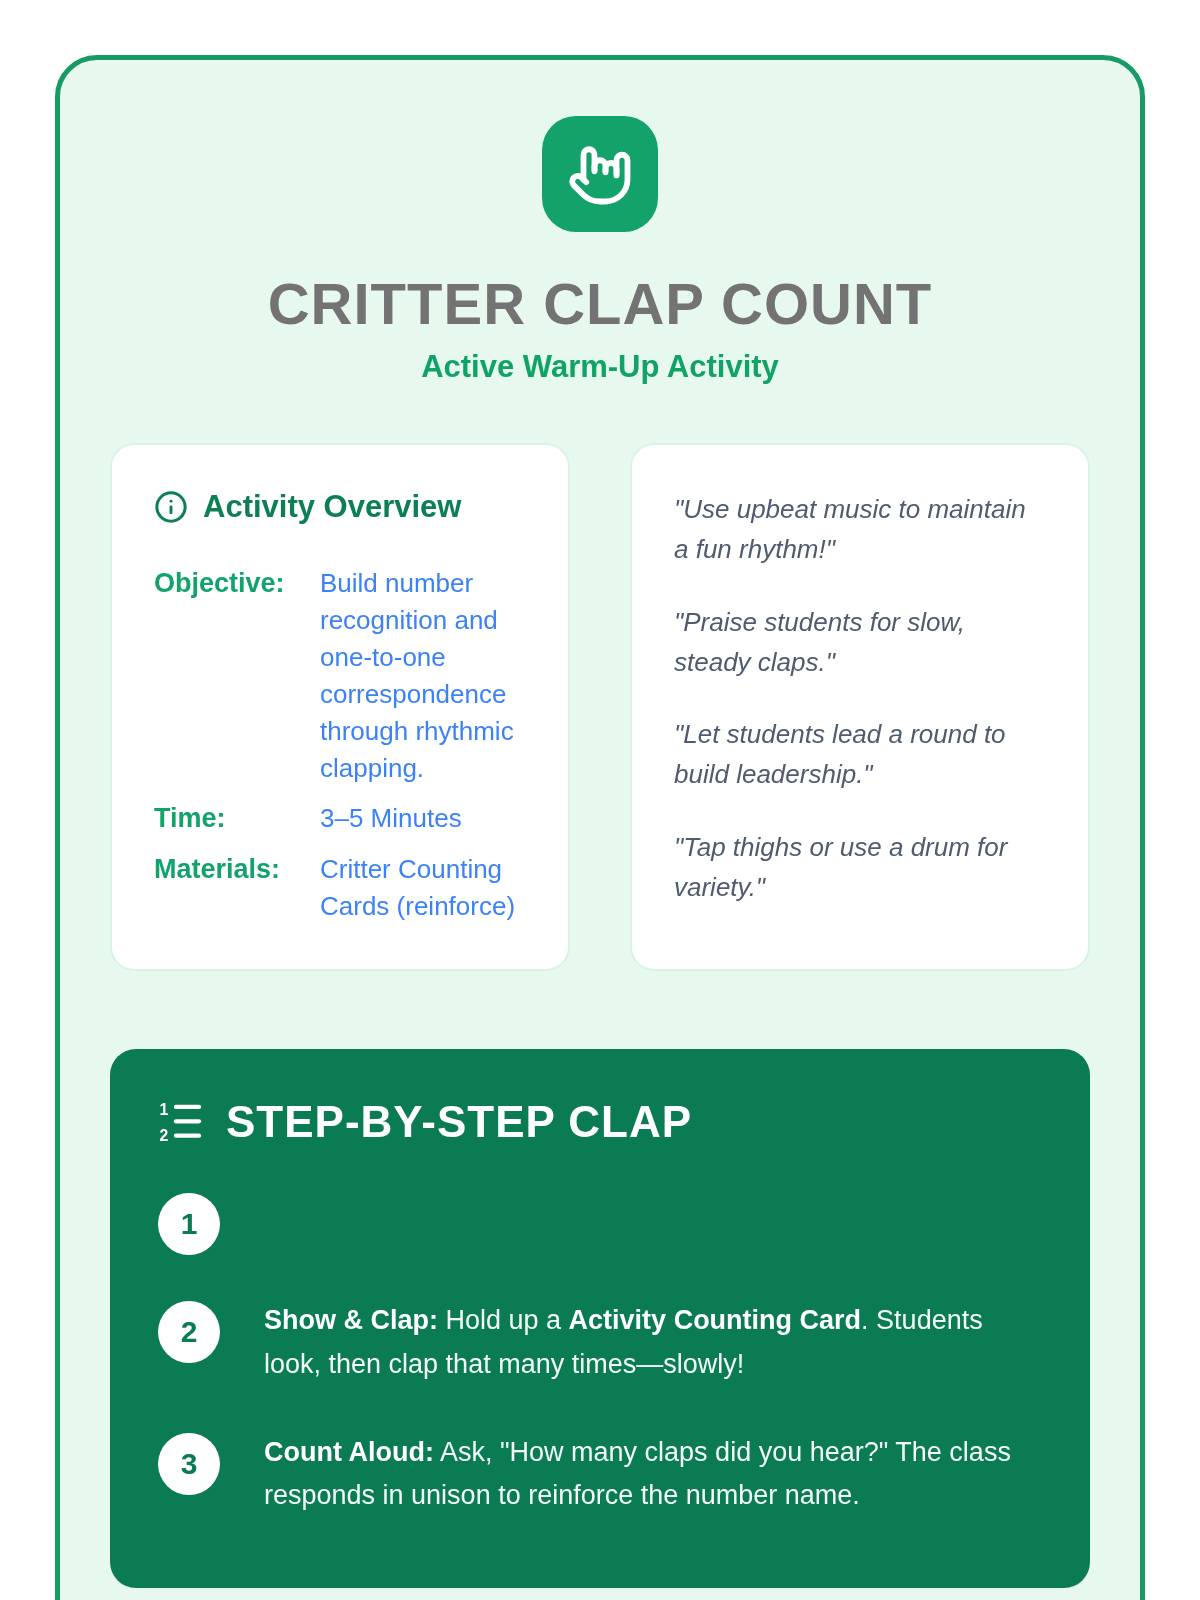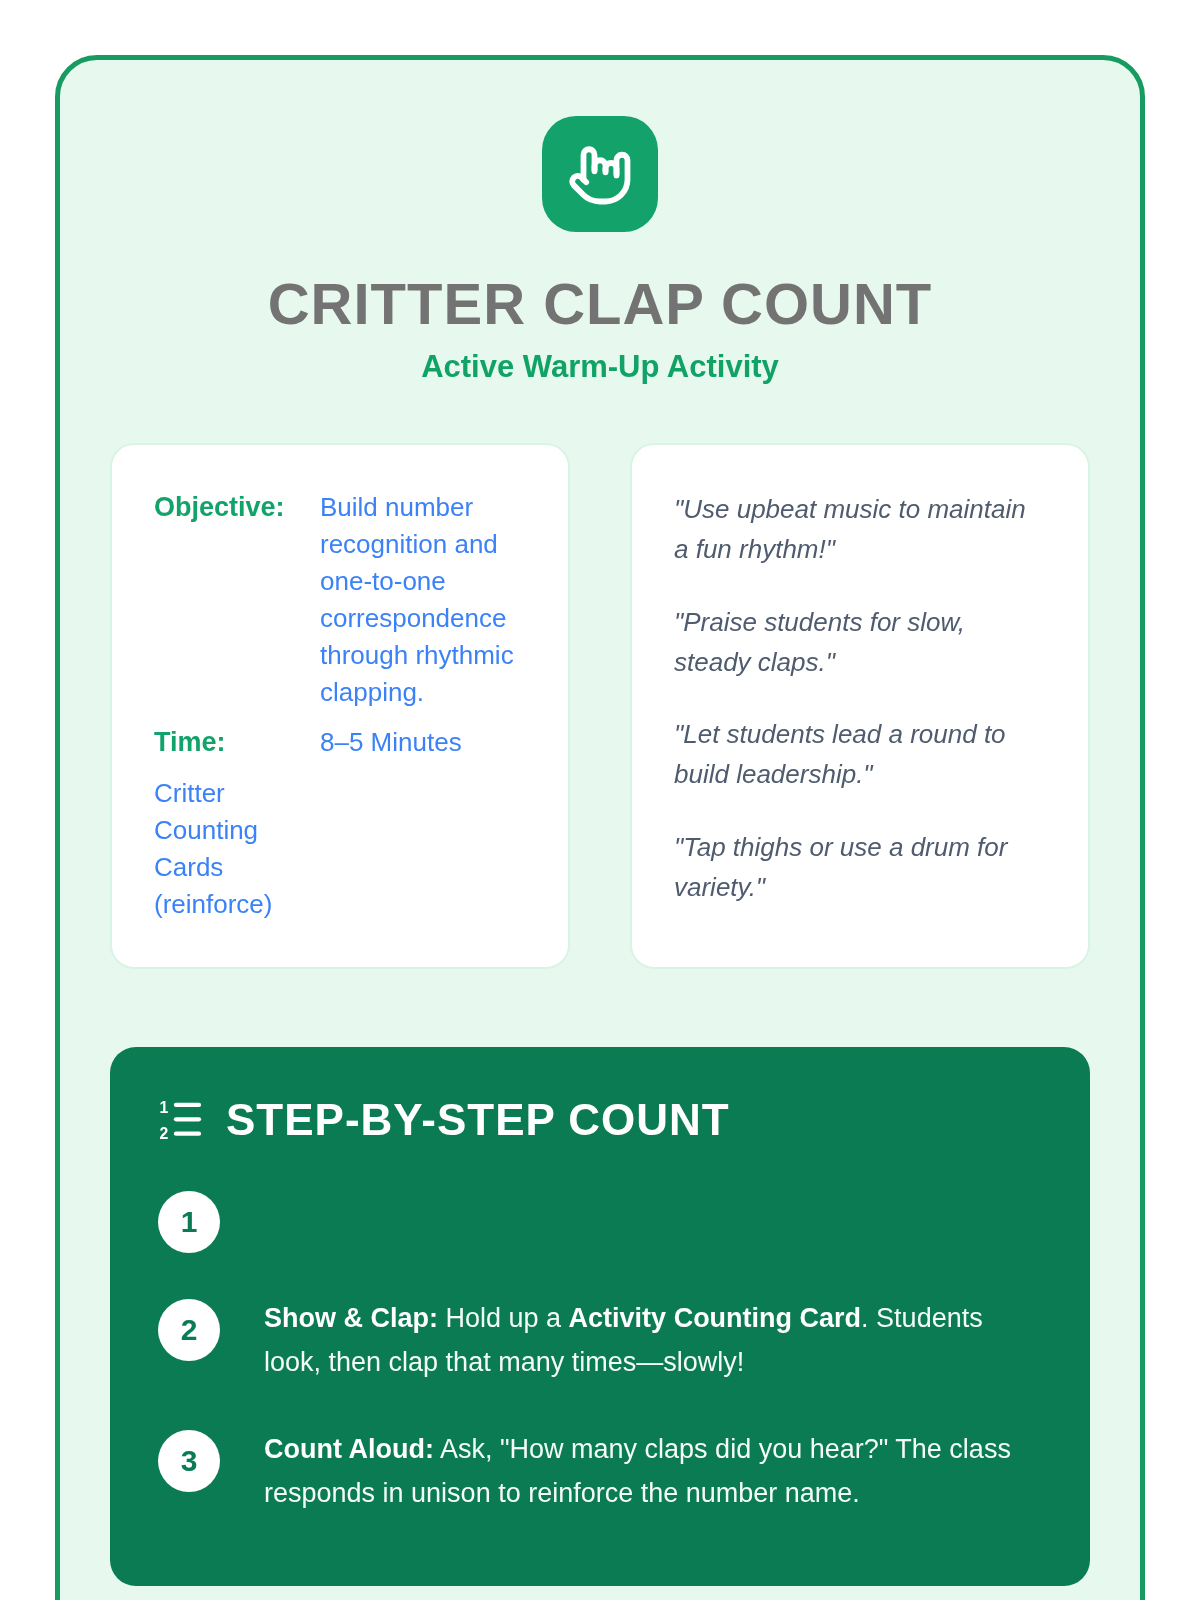--- a/index.html
+++ b/index.html
@@ -54,25 +54,34 @@
       <path d="m7 15-1.76-1.76a2 2 0 0 0-2.83 2.82l3.6 3.6C7.5 21.14 9.2 22 12 22h2a8 8 0 0 0 8-8V7a2 2 0 1 0-4 0v5"></path>
     </svg>
   </div>
 
   <h1 class="title">CRITTER CLAP COUNT</h1>
   <h2 class="subtitle">Active Warm-Up Activity</h2>
 
   <div class="cards">
 
     <div class="card">
+      <div class="card-head">
+        <svg viewBox="0 0 24 24" fill="none" stroke="#0c7f54" stroke-width="2.1" stroke-linecap="round" stroke-linejoin="round">
+          <circle cx="12" cy="12" r="10"></circle>
+            <path d="M12 16v-4"></path>
+            <path d="M12 8h.01"></path>
+        </svg>
+        <span>Activity Overview</span>
+      </div>
       <div class="ov-rows" id="overview-rows">
           <div class="ov-label">Objective:</div>
           <div class="ov-value">Build number recognition and one-to-one correspondence through rhythmic clapping.</div>
           <div class="ov-label">Time:</div>
-          <div class="ov-value">8–5 Minutes</div>
+          <div class="ov-value">3–5 Minutes</div>
+          <div class="ov-label">Materials:</div>
           <div class="ov-value">Critter Counting Cards (reinforce)</div>
         </div>
     </div>
 
     <div class="card">
       <div id="tips-quotes">
           <p class="quote">"Use upbeat music to maintain a fun rhythm!"</p>
           <p class="quote">"Praise students for slow, steady claps."</p>
           <p class="quote">"Let students lead a round to build leadership."</p>
           <p class="quote">"Tap thighs or use a drum for variety."</p>
@@ -83,21 +92,21 @@
 
   <div class="steps">
     <div class="steps-head">
       <svg viewBox="0 0 32 32">
         <text x="1" y="11" font-size="11" font-weight="bold" fill="#ffffff" font-family="Liberation Sans, sans-serif">1</text>
         <text x="1" y="29" font-size="11" font-weight="bold" fill="#ffffff" font-family="Liberation Sans, sans-serif">2</text>
         <rect x="11" y="4" width="19" height="3" rx="1.5" fill="#ffffff"></rect>
         <rect x="11" y="14" width="19" height="3" rx="1.5" fill="#ffffff"></rect>
         <rect x="11" y="24" width="19" height="3" rx="1.5" fill="#ffffff"></rect>
       </svg>
-      <span class="steps-title">STEP-BY-STEP COUNT</span>
+      <span class="steps-title">STEP-BY-STEP CLAP</span>
     </div>
     <div id="step-list">
         <div class="step">
           <div class="step-num">1</div>
         </div>
         <div class="step">
           <div class="step-num">2</div>
           <p class="step-text"><b>Show &amp; Clap:</b><span> Hold up a </span><b>Activity Counting Card</b><span>. Students look, then clap that many times—slowly!</span></p>
         </div>
         <div class="step">

